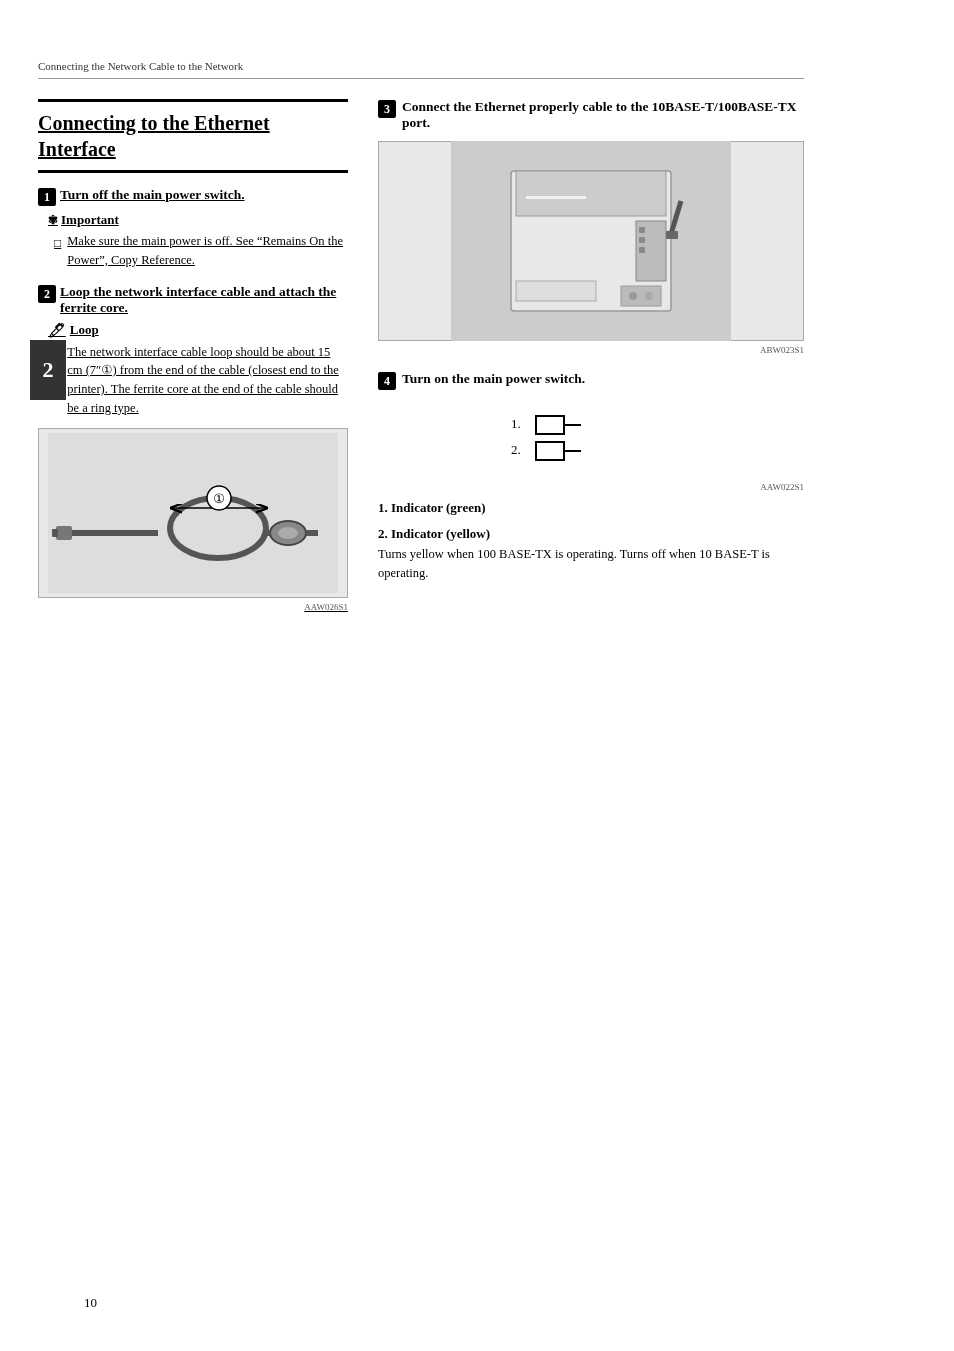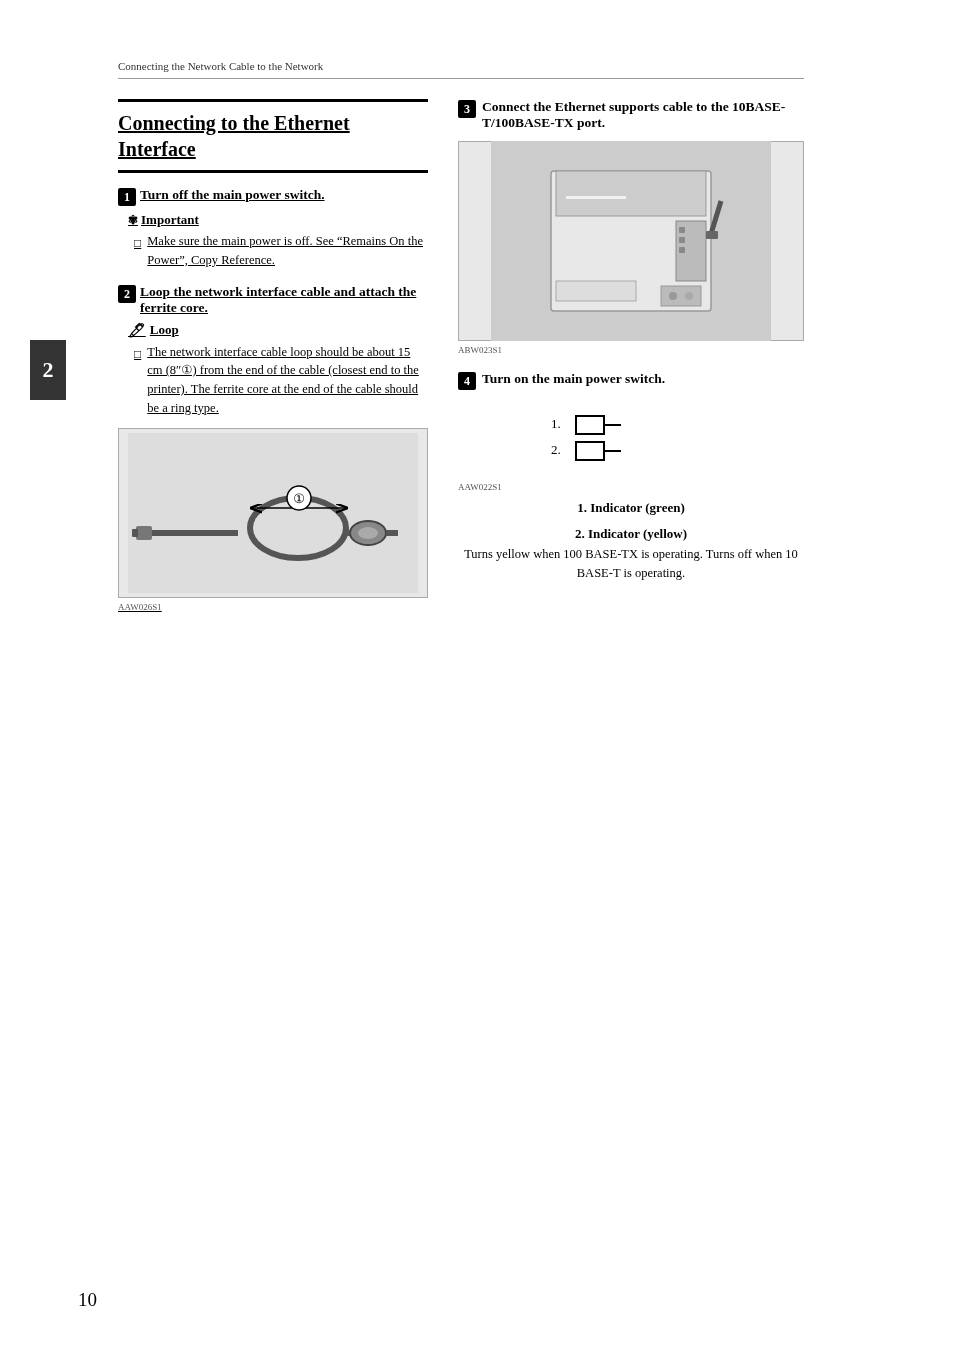--- a/index.html
+++ b/index.html
@@ -9,21 +9,21 @@
       font-size: 13px;
       color: #000;
       width: 954px;
       min-height: 1351px;
       position: relative;
     }
 
     .page {
       width: 874px;
       min-height: 1351px;
-      padding: 60px 70px 60px 118px;
+      padding: 60px 70px 60px 38px;
       position: relative;
     }
 
     .breadcrumb {
       font-size: 11px;
       color: #333;
       border-bottom: 1px solid #999;
       padding-bottom: 6px;
       margin-bottom: 20px;
     }
@@ -156,21 +156,21 @@
       margin-top: 10px;
       margin-bottom: 4px;
       display: flex;
       align-items: center;
       justify-content: center;
       position: relative;
     }
 
     .diagram-label {
       font-size: 9px;
-      text-align: left;
+      text-align: right;
       color: #555;
       margin-bottom: 8px;
     }
 
     
     .cable-diagram {
       height: 170px;
       width: 100%;
     }
 
@@ -179,39 +179,38 @@
       height: 200px;
       width: 100%;
     }
 
     .indicator-list {
       margin-top: 8px;
     }
 
     .indicator-item {
       margin-bottom: 10px;
-      text-align: center;
     }
 
     .indicator-item-title {
       font-weight: bold;
       font-size: 13px;
       margin-bottom: 3px;
     }
 
     .indicator-item-text {
       font-size: 12.5px;
       line-height: 1.5;
     }
 
     .page-number {
       position: absolute;
       bottom: 40px;
-      left: 78px;
-      font-size: 19px;
+      left: 84px;
+      font-size: 13px;
     }
 
     .right-step-block {
       margin-bottom: 16px;
     }
 
     .step-header-right {
       font-size: 13.5px;
       font-weight: bold;
       margin-bottom: 8px;
@@ -279,21 +278,21 @@
           <span class="step-num">2</span>
           <span>Loop the network interface cable and attach the ferrite core.</span>
         </div>
         <div class="note-block">
           <div class="note-title">
             <span class="note-icon">🖊</span>
             <span>Loop</span>
           </div>
           <div class="note-item">
             <span class="checkbox-sym">□</span>
-            <span>The network interface cable loop should be about 15 cm (8″①) from the end of the cable (closest end to the printer). The ferrite core at the end of the cable should be a ring type.</span>
+            <span>The network interface cable loop should be about 15 cm (7″①) from the end of the cable (closest end to the printer). The ferrite core at the end of the cable should be a ring type.</span>
           </div>
         </div>
 
         <div class="diagram-box cable-diagram">
           <svg class="cable-svg" viewBox="0 0 290 160">
 
             <rect width="290" height="160" fill="#ddd"></rect>
 
             <line x1="20" y1="100" x2="110" y2="100" stroke="#555" stroke-width="6"></line>
 
@@ -325,21 +324,21 @@
         <div class="diagram-label">AAW026S1</div>
       </div>
 
     </div>
 
     <div class="right-col">
 
       <div class="right-step-block">
         <div class="step-header-right">
           <span class="step-num">3</span>
-          <span>Connect the Ethernet supports cable to the 10BASE-T/100BASE-TX port.</span>
+          <span>Connect the Ethernet properly cable to the 10BASE-T/100BASE-TX port.</span>
         </div>
 
         <div class="diagram-box printer-diagram">
           <svg class="printer-svg" viewBox="0 0 280 200">
             <rect width="280" height="200" fill="#ccc"></rect>
 
             <rect x="60" y="30" width="160" height="140" fill="#e8e8e8" stroke="#999" stroke-width="1.5" rx="3"></rect>
 
             <rect x="65" y="140" width="80" height="20" fill="#ddd" stroke="#aaa" stroke-width="1"></rect>
 

